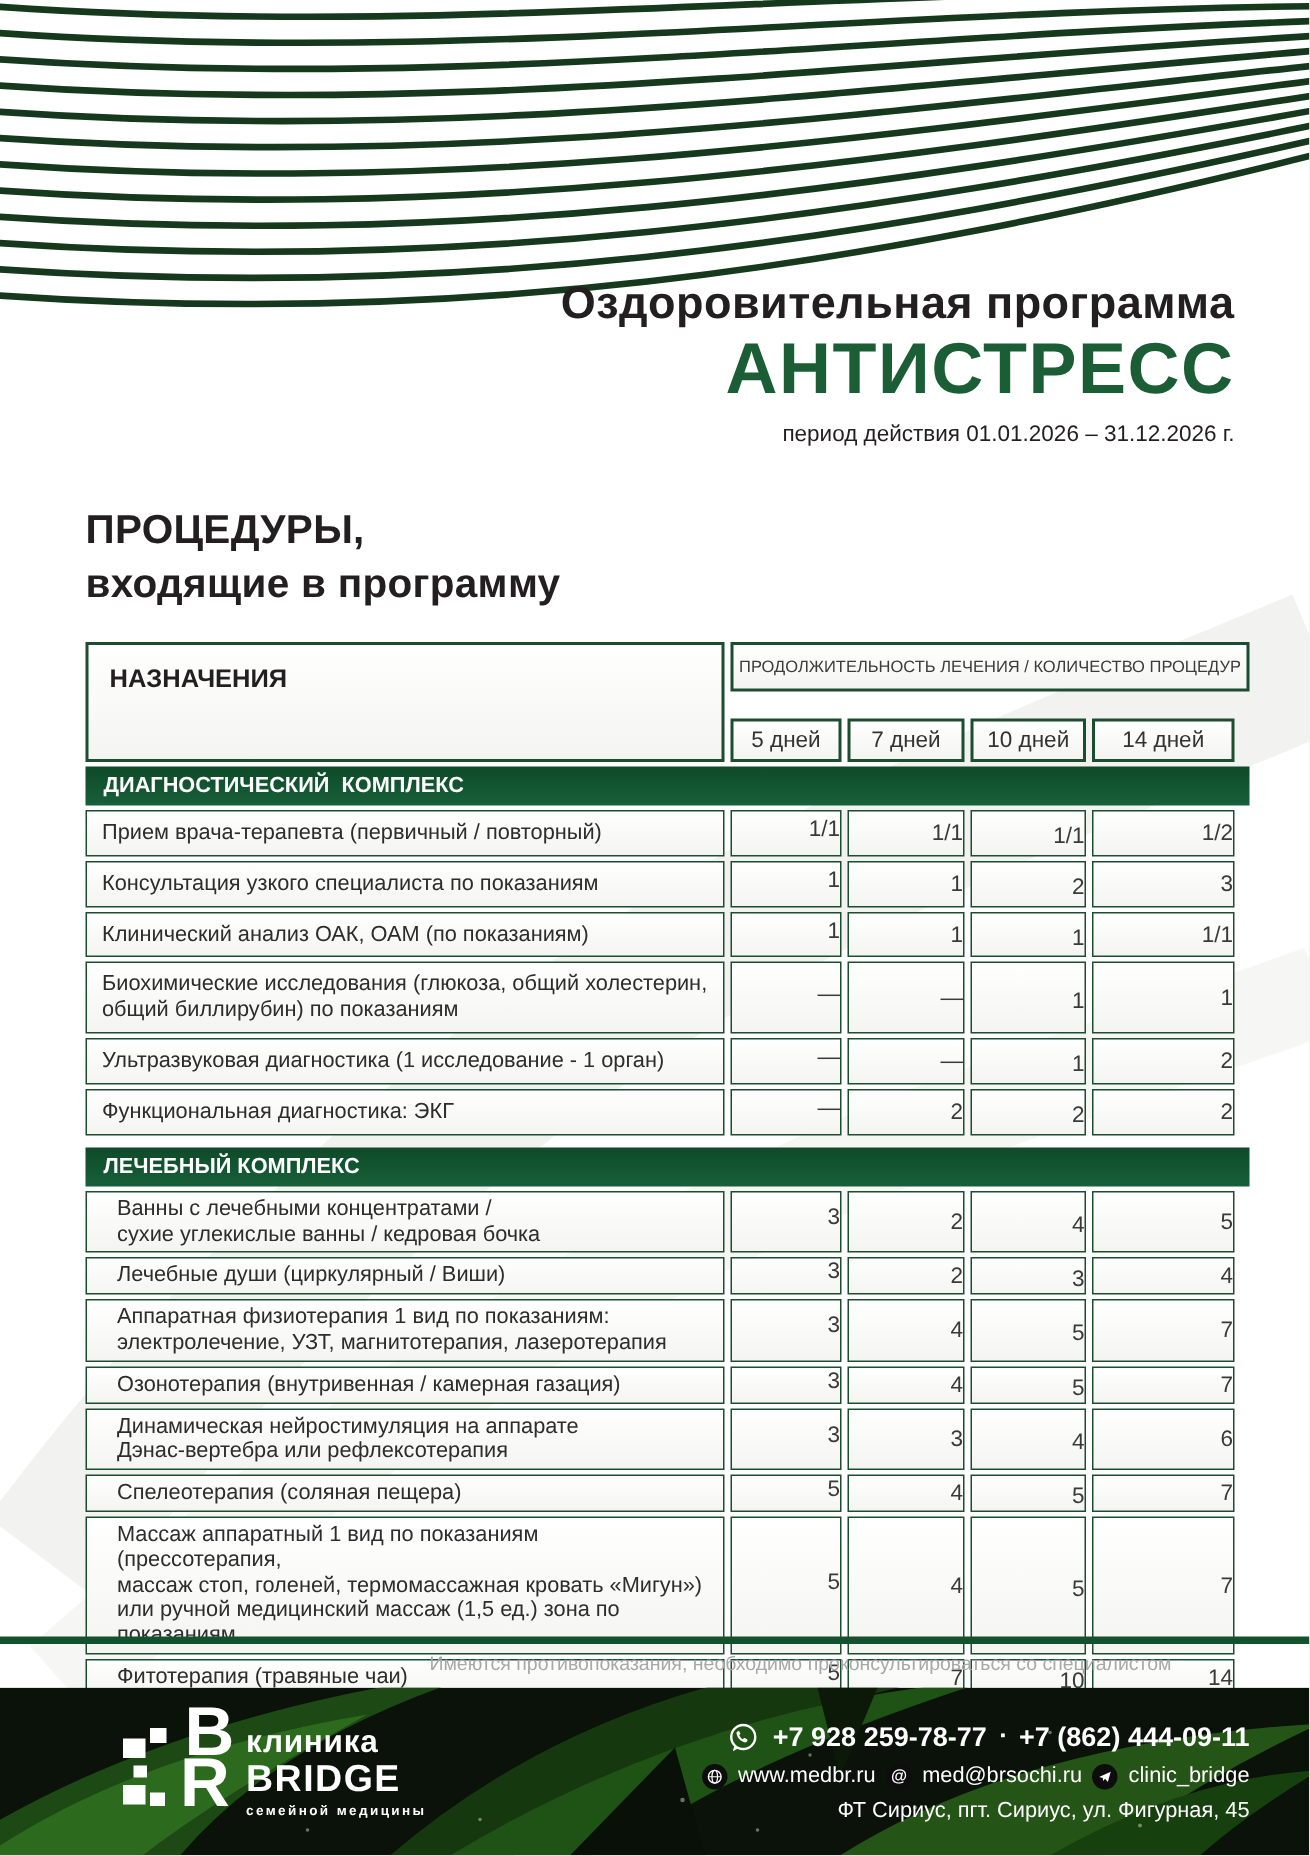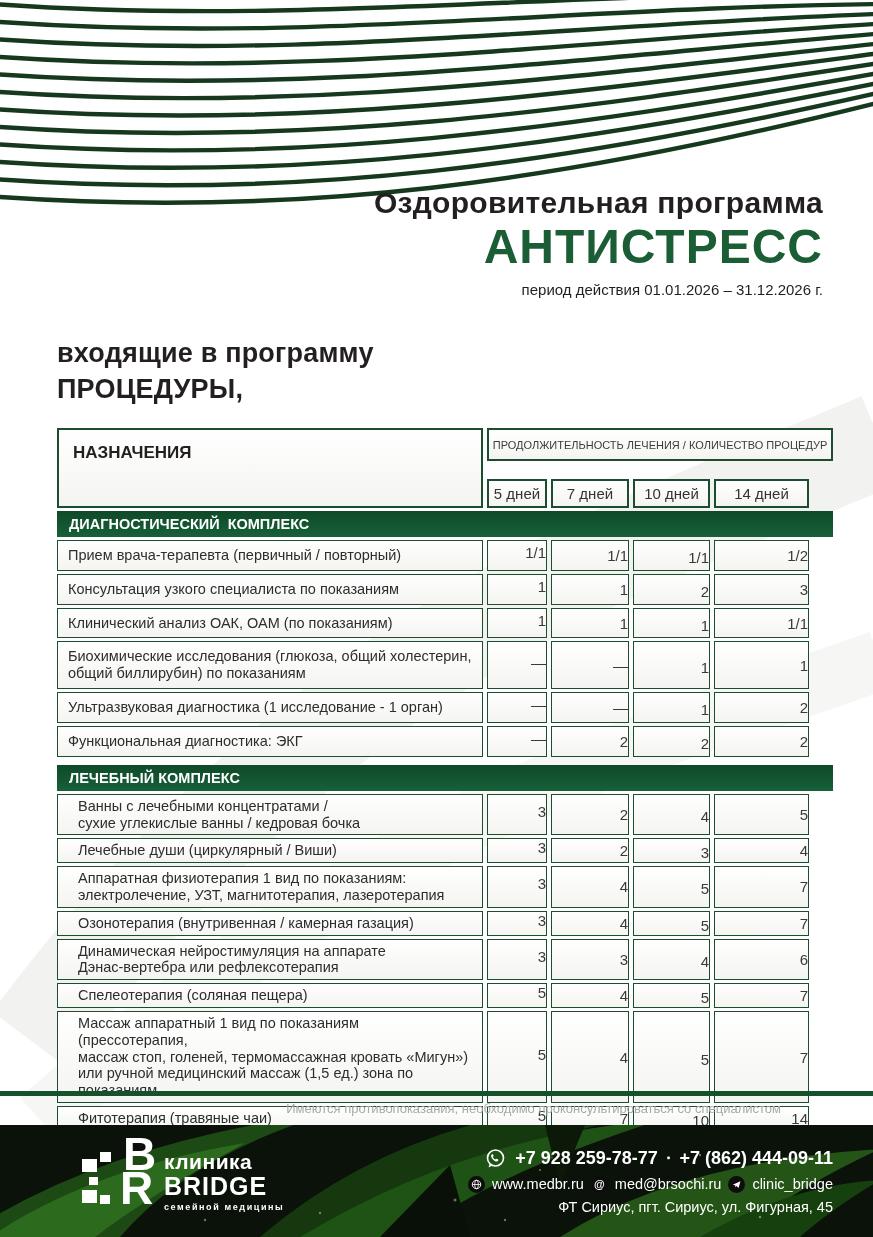--- a/index.html
+++ b/index.html
@@ -26,21 +26,21 @@
   .thead{display:flex;gap:4px;margin-bottom:3px;}
   .cellbg{background:linear-gradient(180deg,#ffffff 0%,#f4f4f1 100%);}
   .name-head{width:426px;box-sizing:border-box;border:2px solid #1b4d2e;
              font-size:17px;font-weight:bold;color:#231f20;padding:13px 0 0 14px;}
   .head-right{width:346px;display:flex;flex-direction:column;gap:18px;}
   .span-head{box-sizing:border-box;border:2px solid #1b4d2e;height:33px;display:flex;
              align-items:center;justify-content:center;font-size:11px;color:#3c3c3c;text-align:center;}
   .dur-row{display:flex;gap:4px;}
   .dur-cell{box-sizing:border-box;border:2px solid #1b4d2e;height:29px;display:flex;
             align-items:center;justify-content:center;font-size:15px;color:#333;}
-  .w0{width:60px}.w1{width:78px}.w2{width:77px}.w3{width:95px}
+  .w0{width:74px}.w1{width:78px}.w2{width:77px}.w3{width:95px}
 
   .band{height:26px;background:linear-gradient(180deg,#0f4a28 0%,#17603a 100%);
         color:#fff;font-weight:bold;font-size:14.5px;display:flex;align-items:center;
         padding-left:12px;margin-top:3px;white-space:pre-wrap;}
   .band.second{margin-top:8px;}
 
   .trow{display:flex;gap:4px;margin-top:3px;}
   .name-cell{width:426px;box-sizing:border-box;border:1.5px solid #1b4d2e;
              display:flex;align-items:center;padding:3px 10px;font-size:14.5px;color:#2d2d2d;
              line-height:1.16;white-space:pre-line;}
@@ -114,22 +114,22 @@
       <path d="M-8,196.5 C 300,218.5 560,182.5 881,102.04" stroke="#16381d" stroke-width="4.4" fill="none"></path>
     </svg>
 
   <header class="doc-header">
     <div class="program-label">Оздоровительная программа</div>
     <div class="program-name">АНТИСТРЕСС</div>
     <div class="validity">период действия 01.01.2026 – 31.12.2026 г.</div>
   </header>
 
   <div class="proc-heading">
+    <div>ПРОЦЕДУРЫ,</div>
     <div>входящие в программу</div>
-    <div>ПРОЦЕДУРЫ,</div>
   </div>
 
   <div class="proc-table">
     <div class="thead">
       <div class="name-head cellbg">НАЗНАЧЕНИЯ</div>
       <div class="head-right">
         <div class="span-head cellbg">ПРОДОЛЖИТЕЛЬНОСТЬ ЛЕЧЕНИЯ / КОЛИЧЕСТВО ПРОЦЕДУР</div>
         <div class="dur-row" id="dur-row">
             <div class="dur-cell cellbg w0">5 дней</div>
             <div class="dur-cell cellbg w1">7 дней</div>

